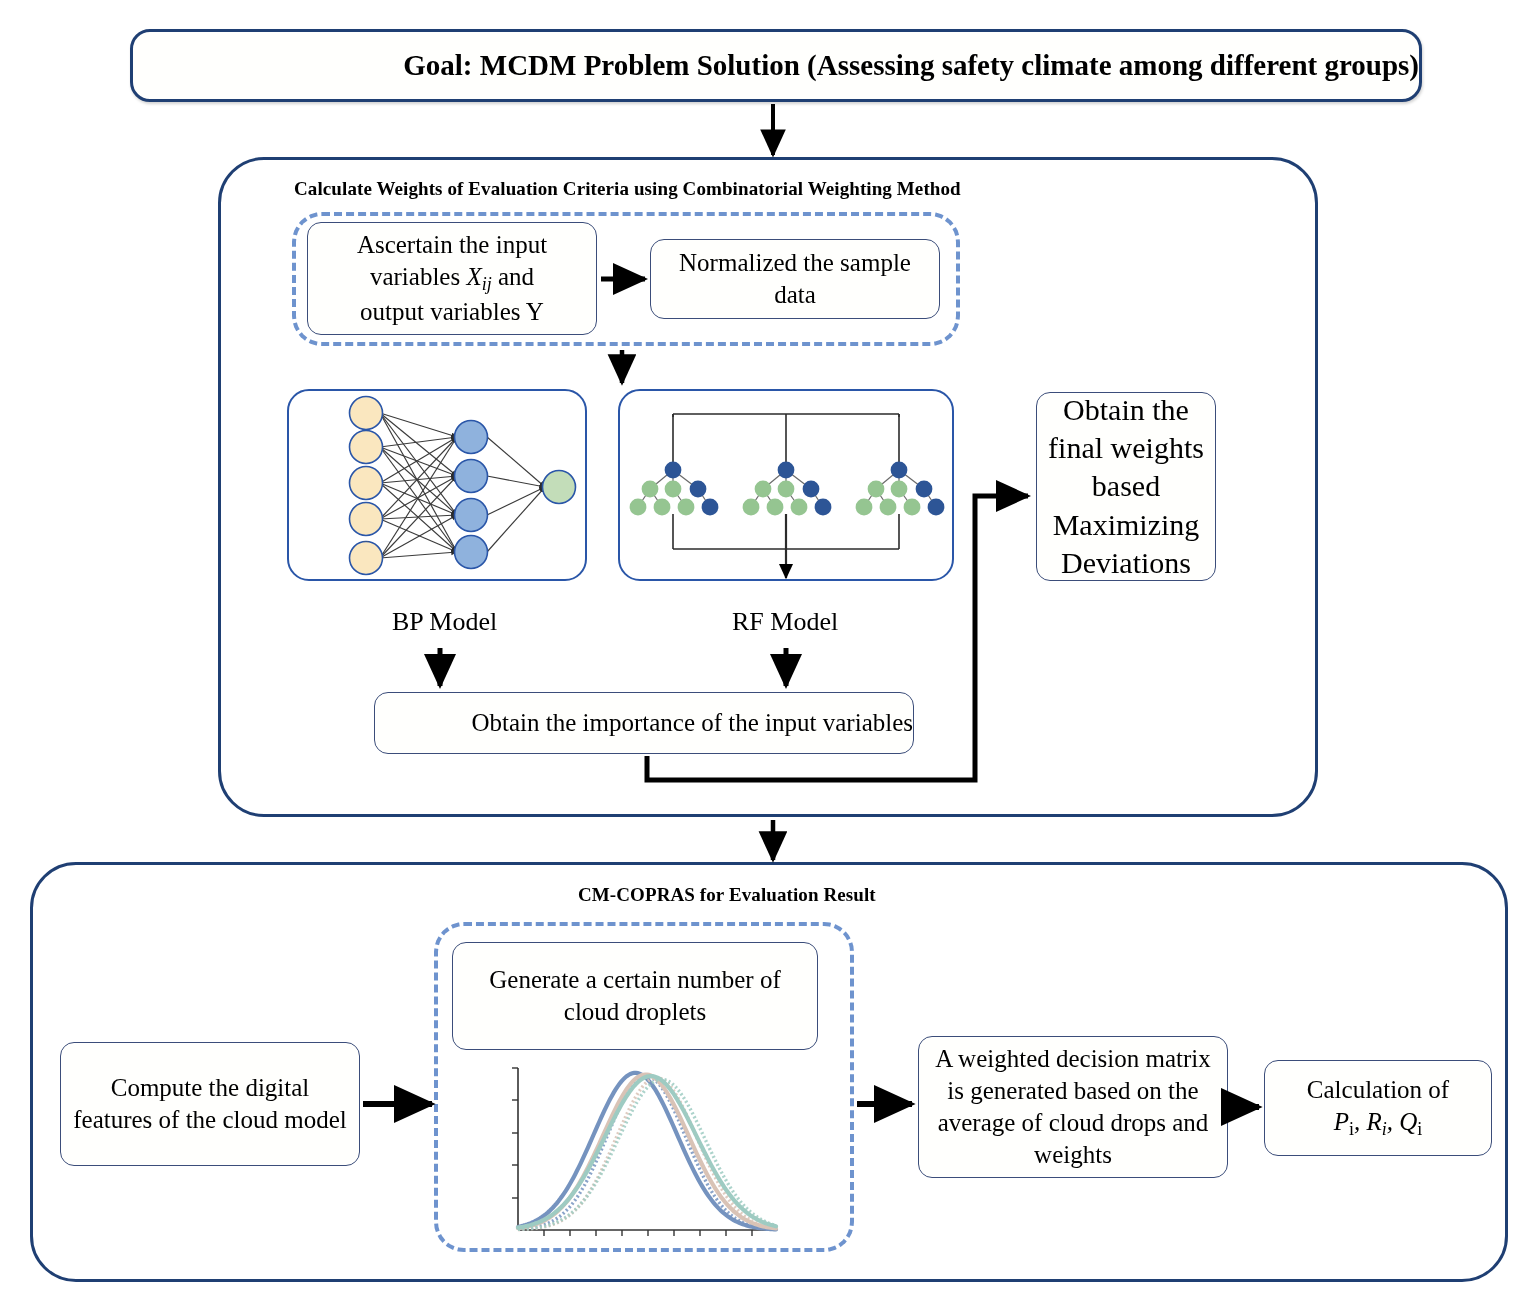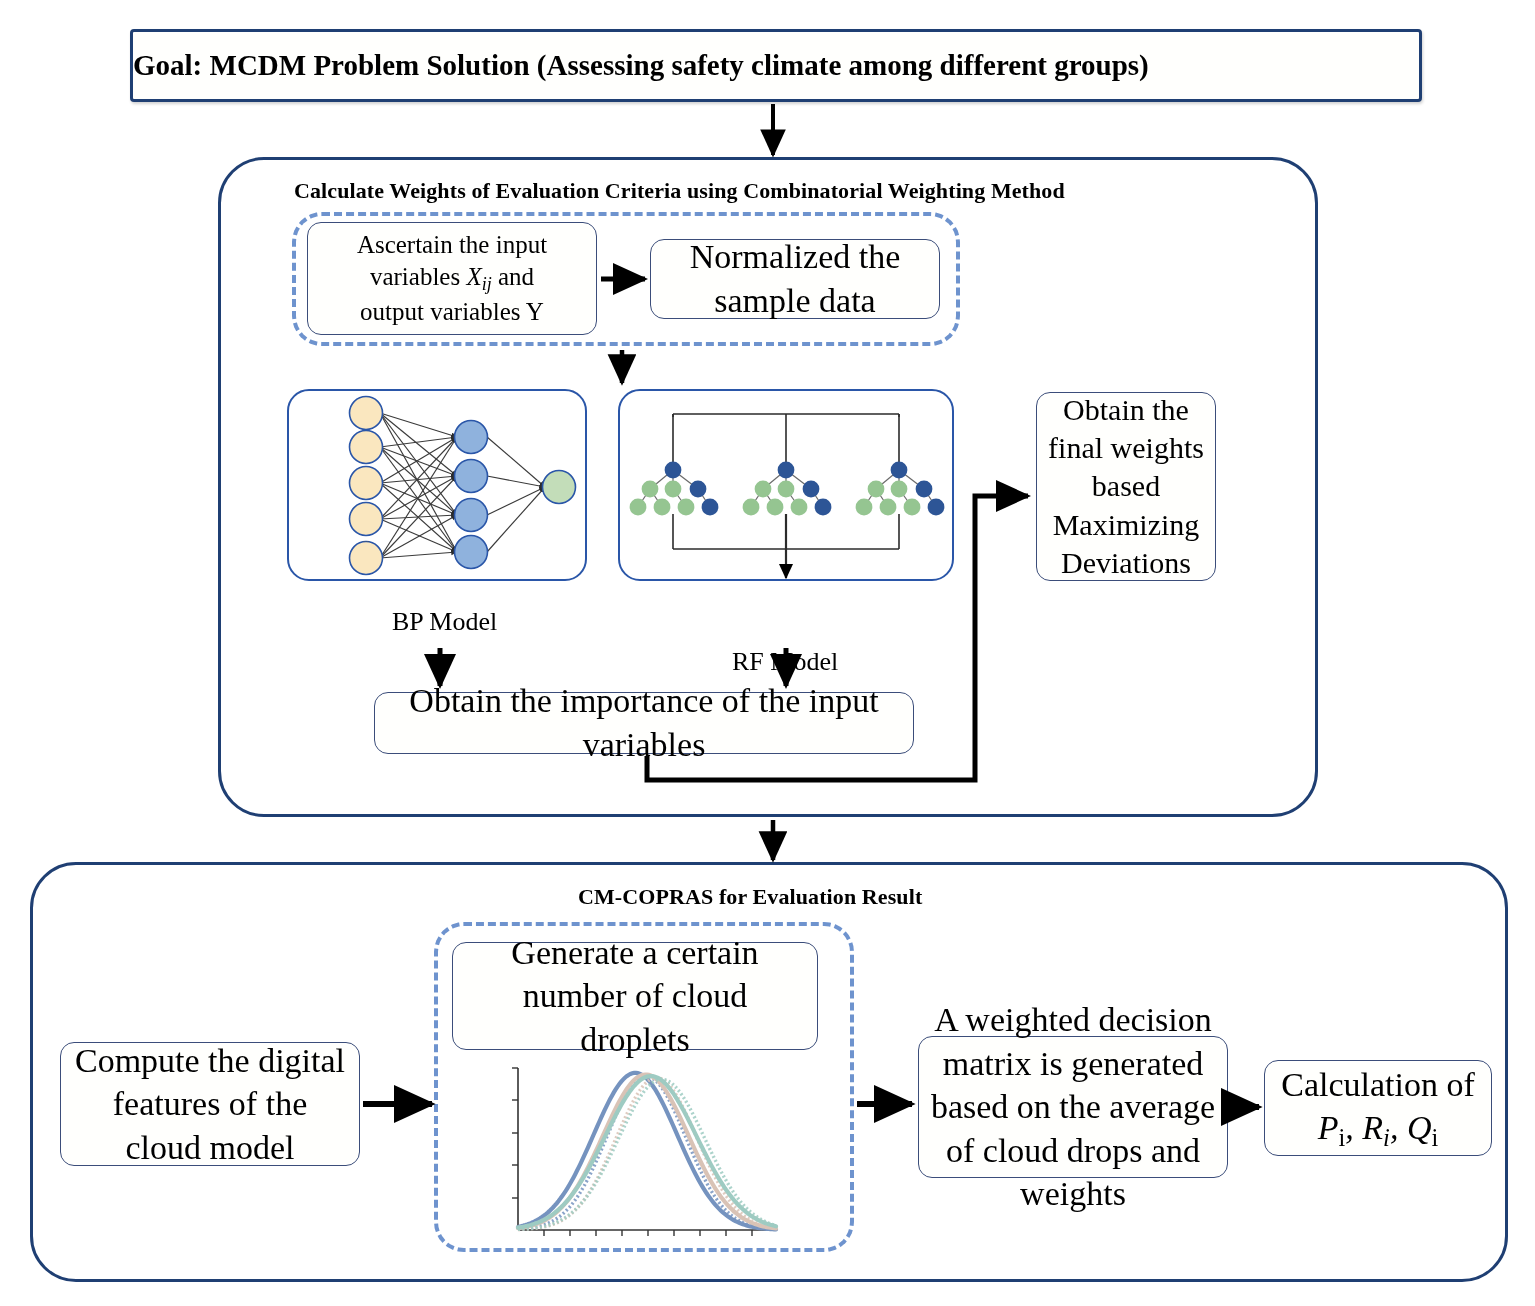--- a/index.html
+++ b/index.html
@@ -13,50 +13,50 @@
   
   .box{
     position:absolute;
     background:#fffffd;
     border:1.6px solid #3b4d7a;
     border-radius:14px;
     box-sizing:border-box;
     display:flex;align-items:center;justify-content:center;
     text-align:center;
     line-height:1.28;
-    font-size:34px;
+    font-size:25px;
   }
   .outer{
     position:absolute;
     background:transparent;
     border:3px solid #1f3f73;
     border-radius:46px;
     box-sizing:border-box;
   }
   .dashed{
     position:absolute;
     border:4px dashed #6e93ce;
     border-radius:30px;
     box-sizing:border-box;
     background:transparent;
   }
   .section-title{
     position:absolute;
     font-weight:bold;
-    font-size:22px;
+    font-size:19px;
     white-space:nowrap;
     letter-spacing:.1px;
   }
   .goalbox{
     position:absolute;
     border:3px solid #1f3f73;
-    border-radius:4px;
+    border-radius:20px;
     box-sizing:border-box;
     background:#fffffd;
-    display:flex;align-items:center;justify-content:flex-start;
+    display:flex;align-items:center;justify-content:flex-end;
     font-weight:bold;font-size:29px;
     box-shadow:1px 2px 3px rgba(0,0,0,.18);
   }
   .plainlabel{
     position:absolute;font-size:26px;white-space:nowrap;
   }
 
   
   .panel{
     position:absolute;
@@ -104,21 +104,21 @@
 
   <div class="panel" style="left:287px;top:389px;width:300px;height:192px;"></div>
 
   <div class="panel" style="left:618px;top:389px;width:336px;height:192px;"></div>
 
   <div class="box" style="left:1036px;top:392px;width:180px;height:189px;font-size:30px;padding:0 6px;">
     <span>Obtain the final weights based Maximizing Deviations</span>
   </div>
 
   <div class="plainlabel" style="left:392px;top:607px;">BP Model</div>
-  <div class="plainlabel" style="left:732px;top:607px;margin-top:40px;">RF Model</div>
+  <div class="plainlabel" style="left:732px;top:607px;">RF Model</div>
 
   <div class="box" style="left:374px;top:692px;width:540px;height:62px;justify-content:flex-end;">
     <span>Obtain the importance of the input variables</span>
   </div>
 
   <div class="outer" style="left:30px;top:862px;width:1478px;height:420px;"></div>
 
   <div class="section-title" style="left:578px;top:884px;">CM-COPRAS for Evaluation Result</div>
 
   <div class="dashed" style="left:434px;top:922px;width:420px;height:330px;"></div>

